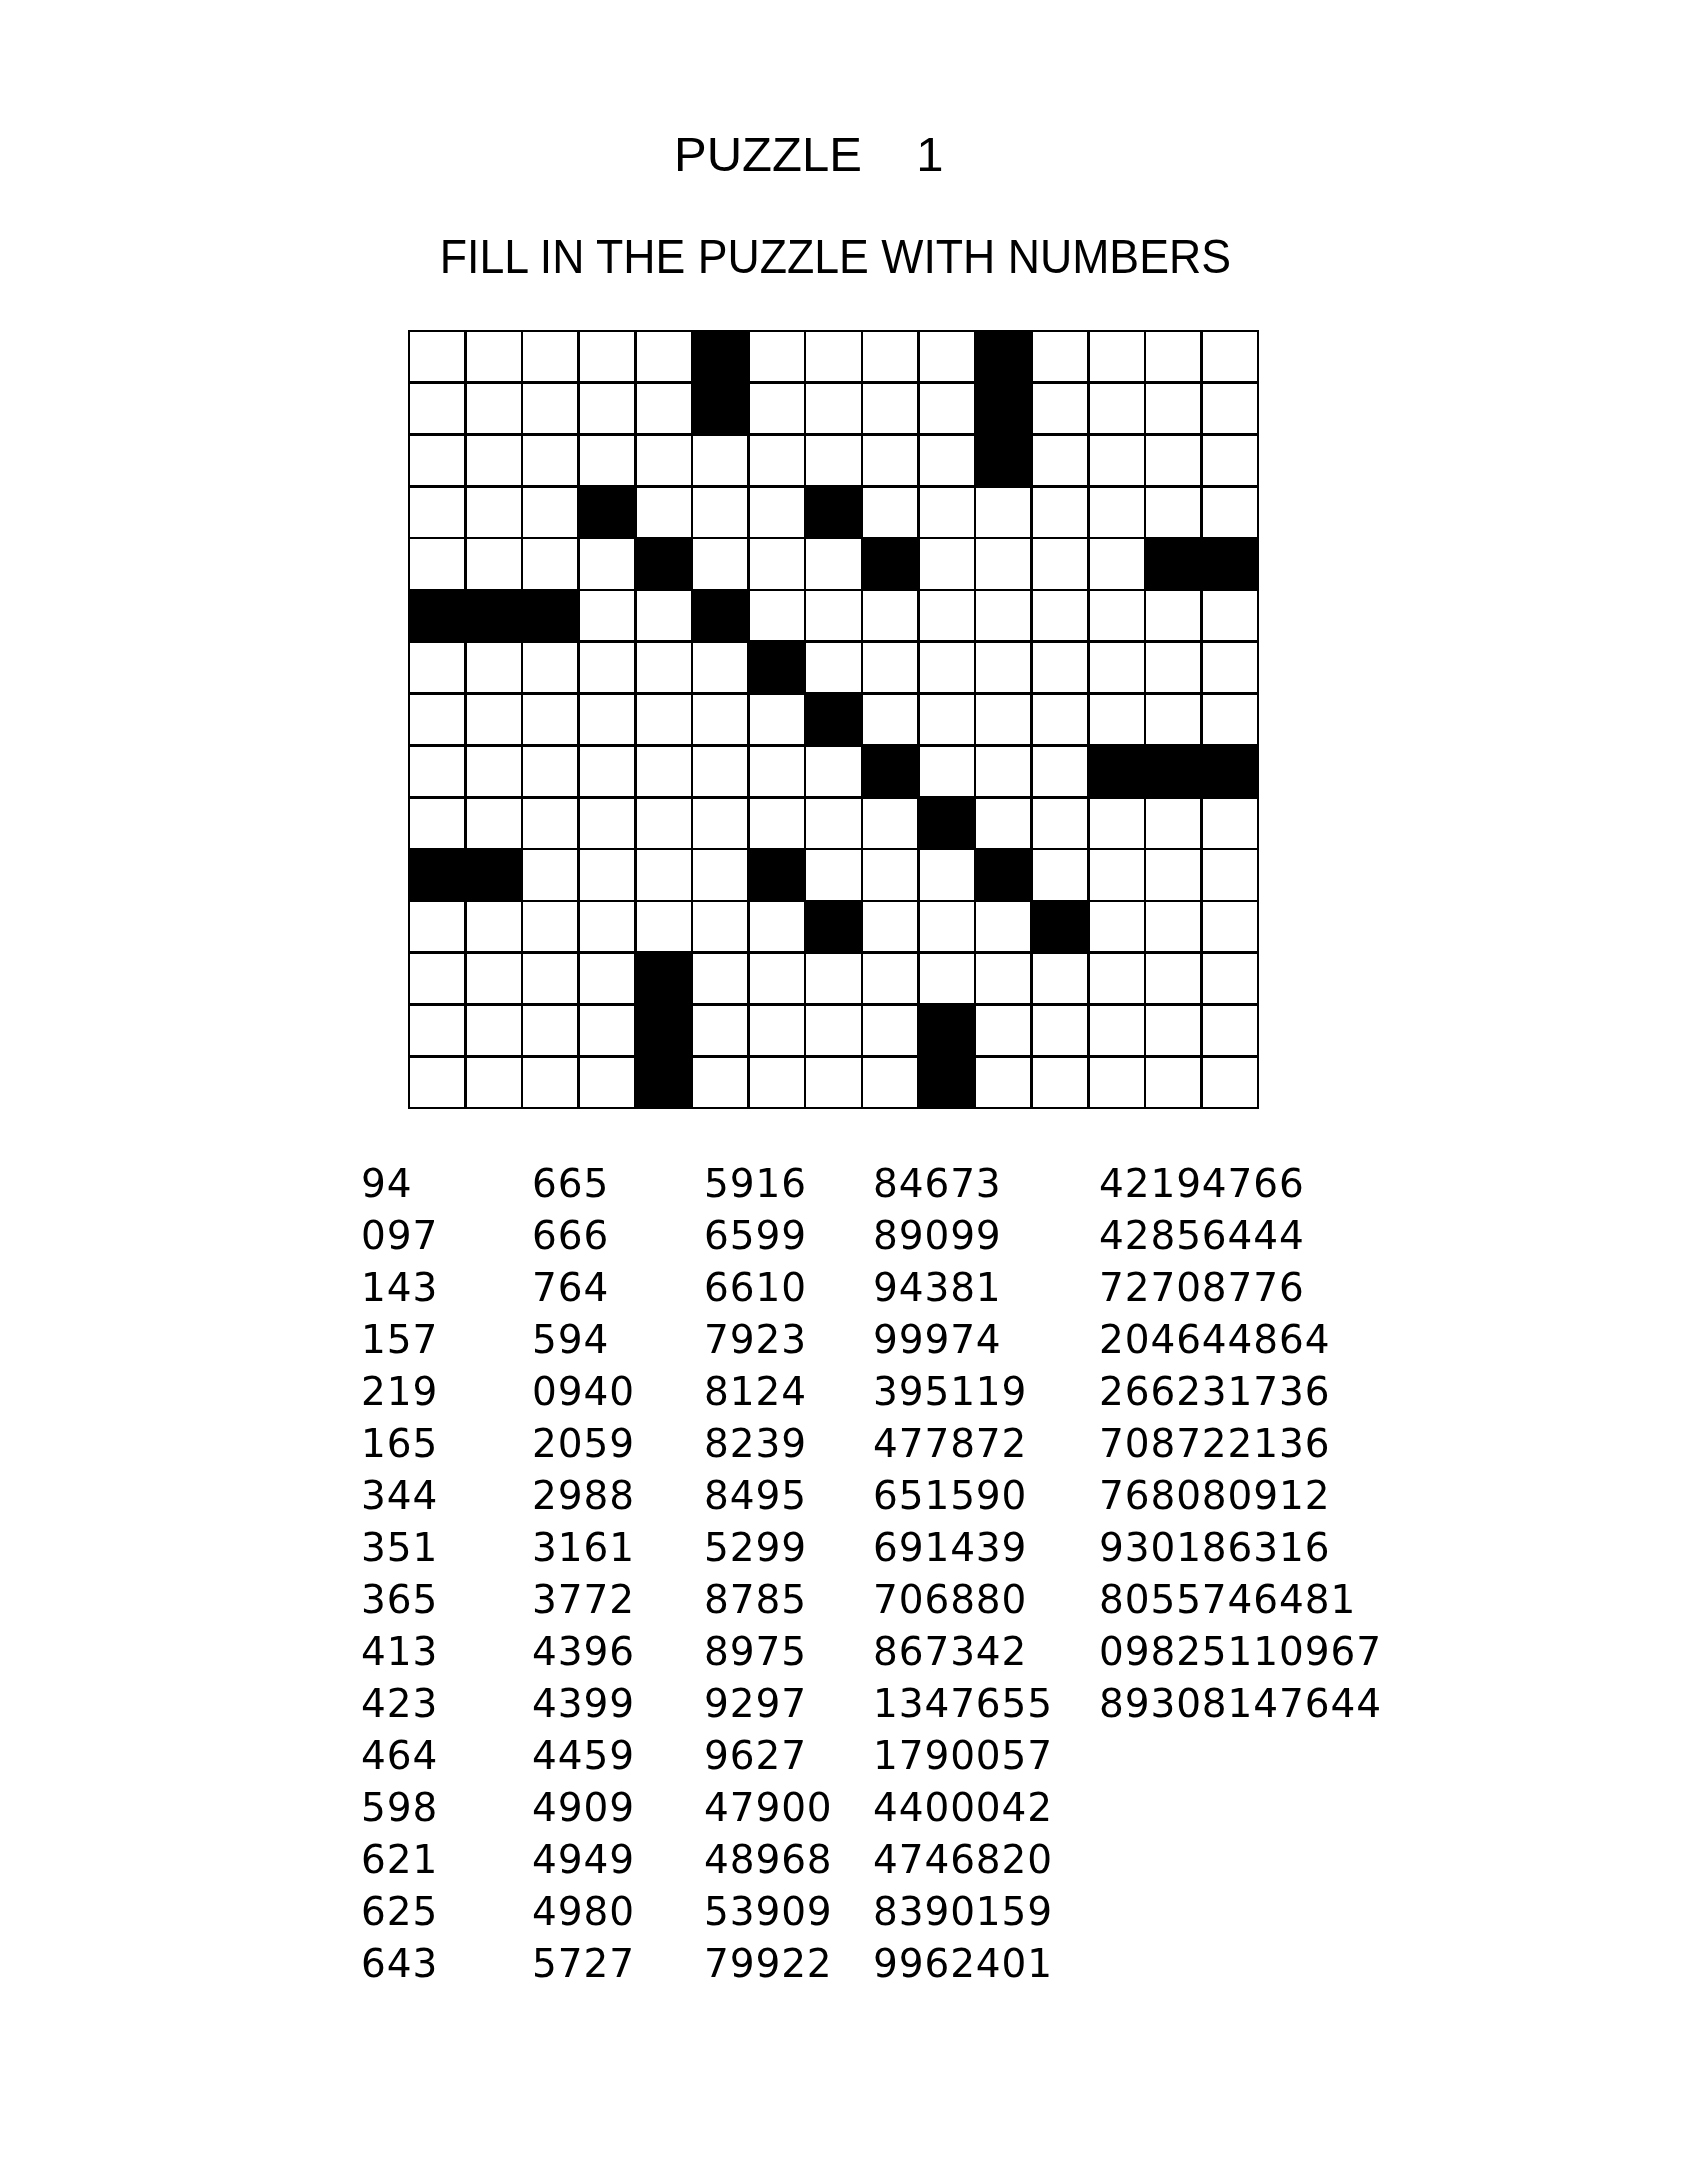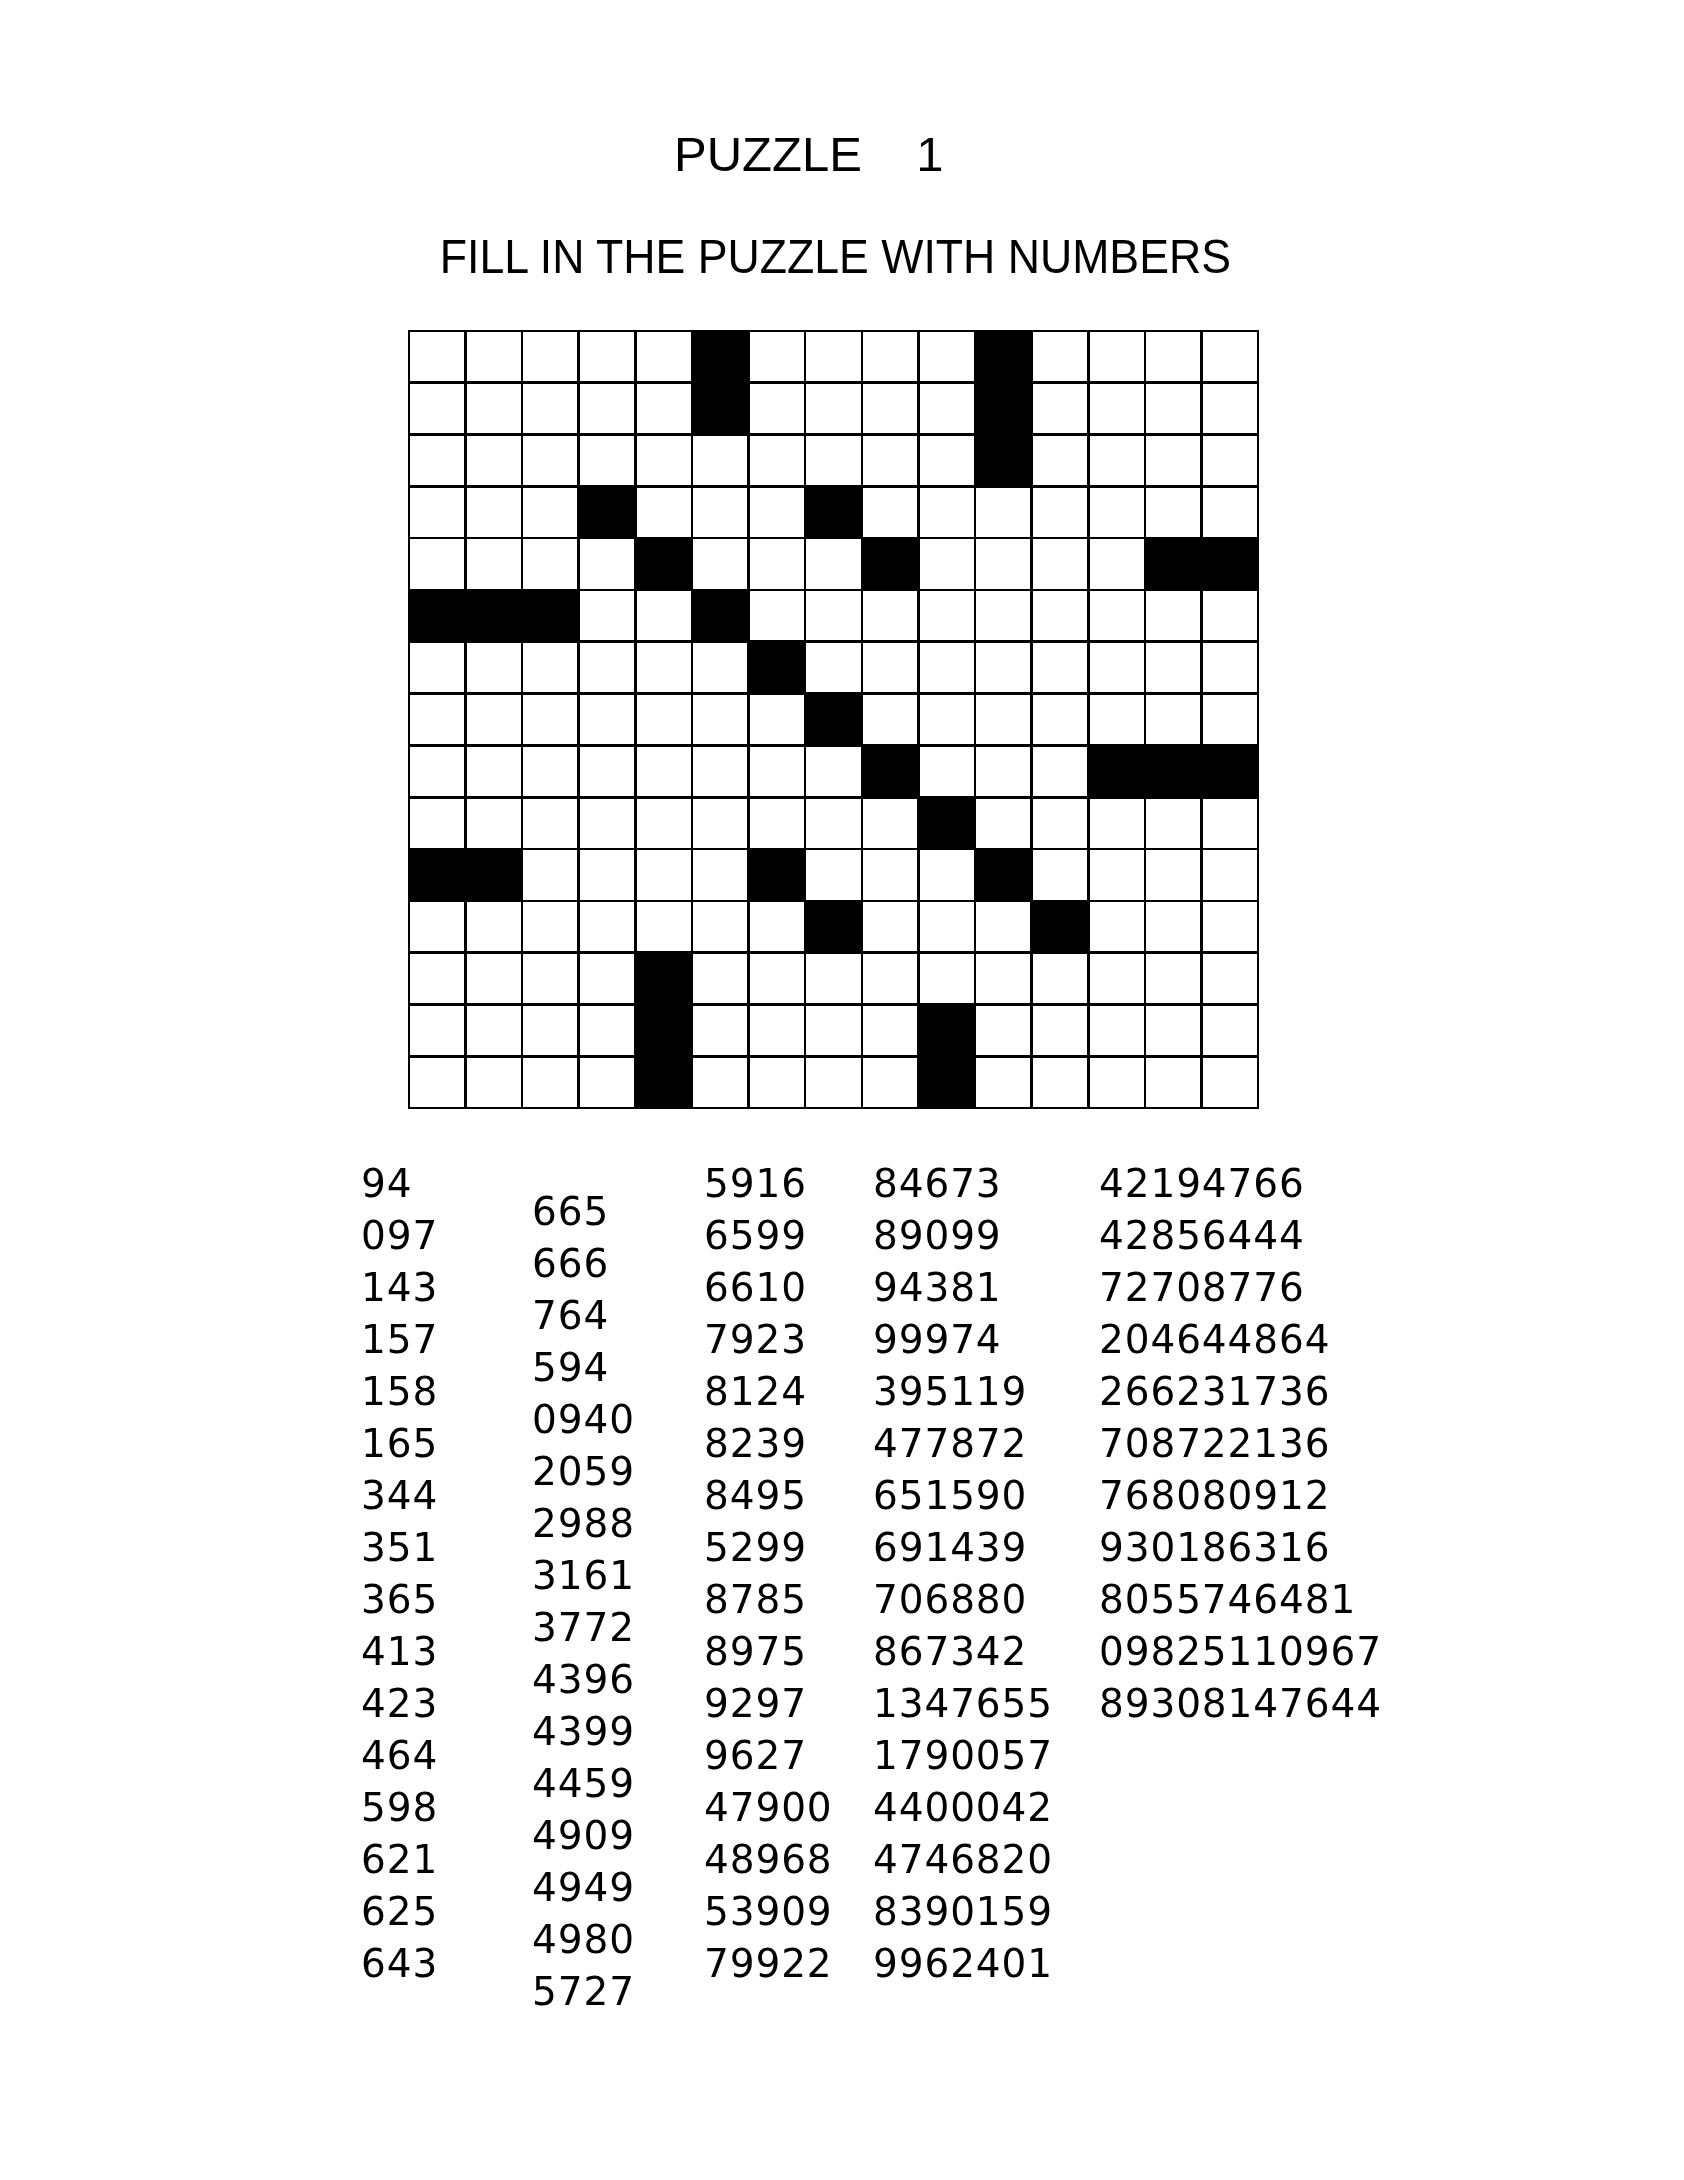--- a/index.html
+++ b/index.html
@@ -255,34 +255,34 @@
     <div class="cell"></div>
     <div class="cell"></div>
   </div>
 
 <div class="lists" id="lists">
     <div class="col" style="left: 361px;">
       <div class="item u"><span>94</span></div>
       <div class="item"><span>097</span></div>
       <div class="item"><span>143</span></div>
       <div class="item"><span>157</span></div>
-      <div class="item"><span>158</span></div>
+      <div class="item"><span>219</span></div>
       <div class="item"><span>165</span></div>
       <div class="item"><span>344</span></div>
       <div class="item"><span>351</span></div>
       <div class="item"><span>365</span></div>
       <div class="item"><span>413</span></div>
       <div class="item"><span>423</span></div>
       <div class="item"><span>464</span></div>
       <div class="item"><span>598</span></div>
       <div class="item"><span>621</span></div>
       <div class="item"><span>625</span></div>
       <div class="item"><span>643</span></div>
     </div>
-    <div class="col" style="left: 532px; margin-top: 28px;">
+    <div class="col" style="left: 532px;">
       <div class="item"><span>665</span></div>
       <div class="item"><span>666</span></div>
       <div class="item"><span>764</span></div>
       <div class="item u"><span>594</span></div>
       <div class="item"><span>0940</span></div>
       <div class="item"><span>2059</span></div>
       <div class="item"><span>2988</span></div>
       <div class="item"><span>3161</span></div>
       <div class="item"><span>3772</span></div>
       <div class="item"><span>4396</span></div>

